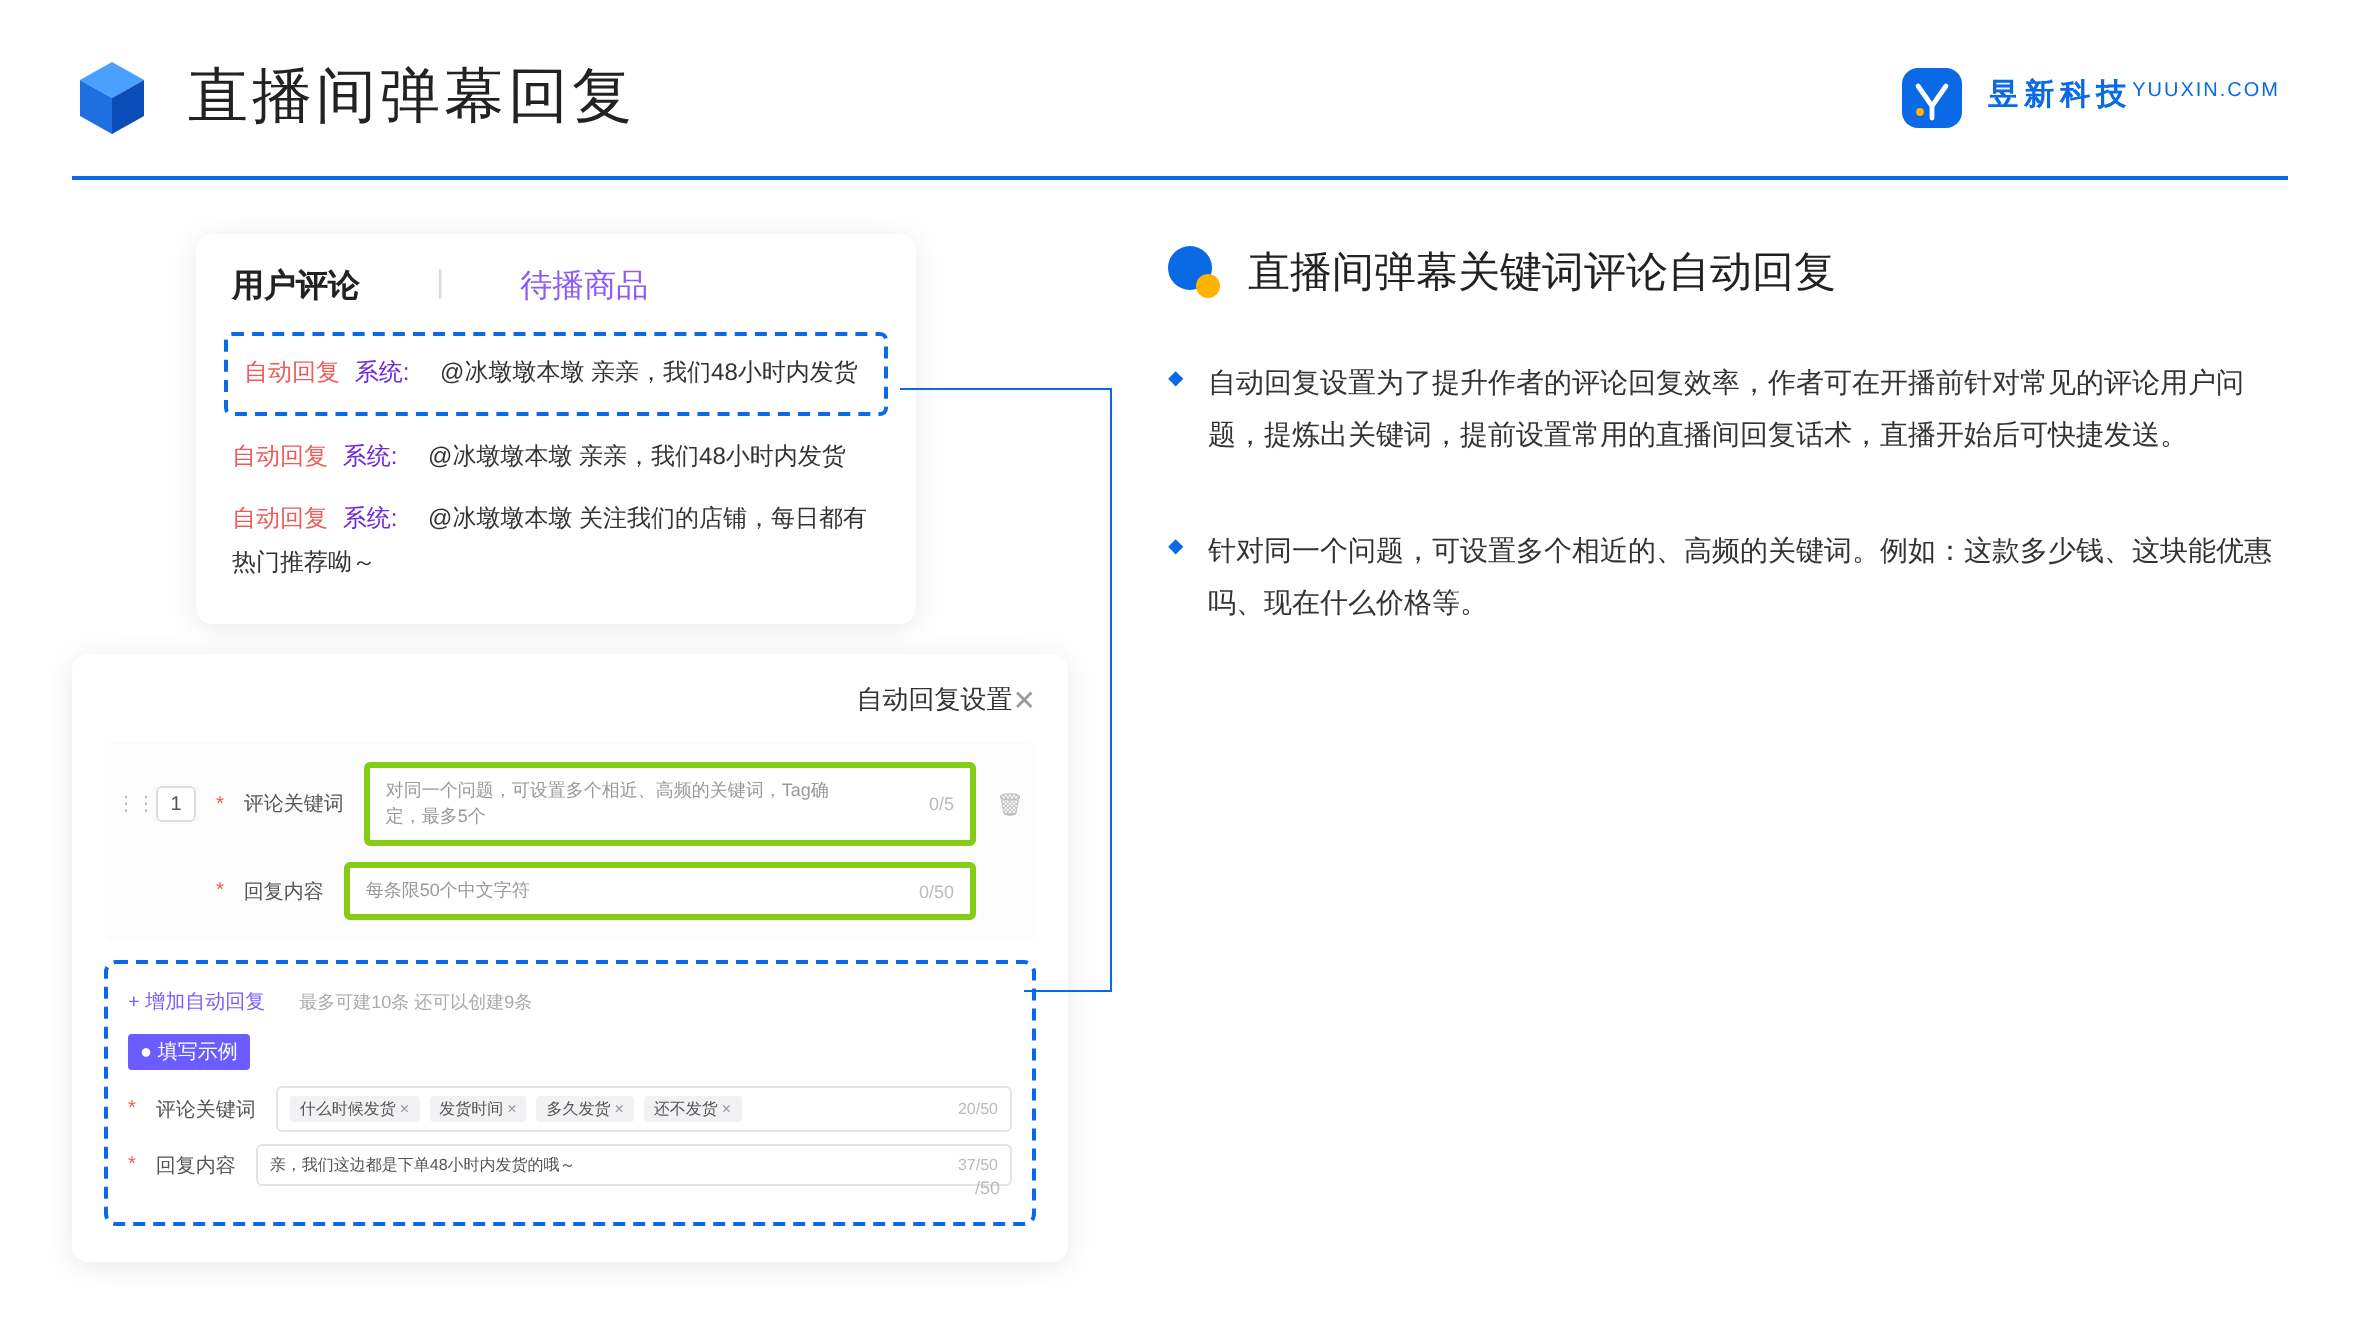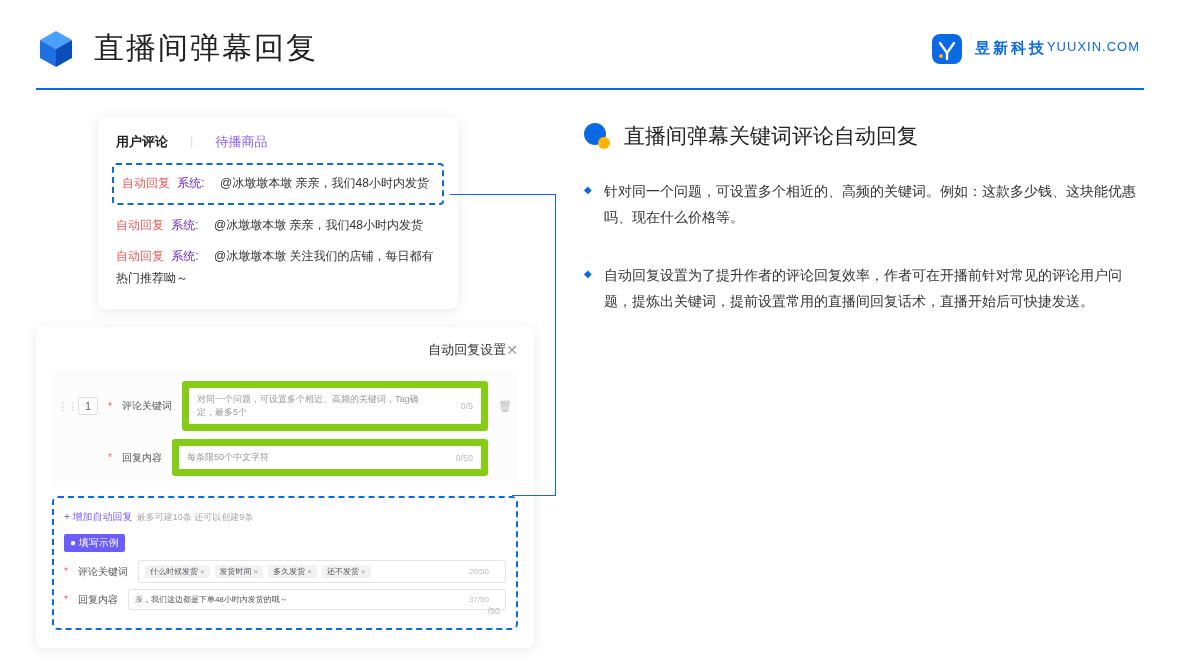--- a/index.html
+++ b/index.html
@@ -6,62 +6,62 @@
 body{width:1180px;height:664px;background:#fff;font-family:"Microsoft YaHei","PingFang SC",sans-serif;color:#333;position:relative;overflow:hidden;}
 
 .header{display:flex;align-items:center;padding:28px 40px 0 36px;justify-content:space-between;}
 .header-left{display:flex;align-items:center;gap:18px;}
 .cube-icon{width:40px;height:40px;position:relative;}
 .page-title{font-size:30px;font-weight:500;color:#222;letter-spacing:2px;}
 .header-right{display:flex;align-items:center;gap:10px;}
 .logo-icon{width:36px;height:36px;position:relative;}
 .brand{display:flex;flex-direction:row;line-height:1.1;}
 .brand-cn{font-size:15px;font-weight:600;color:#0a6ae6;letter-spacing:3px;}
-.brand-en{font-size:13px;color:#0a6ae6;letter-spacing:1px;}
+.brand-en{font-size:10px;color:#0a6ae6;letter-spacing:1px;}
 .header-divider{position:absolute;left:36px;right:36px;top:88px;height:2px;background:#0a6ae6;}
 
 .content{display:flex;padding:48px 36px 0 36px;gap:56px;}
 .left-col{flex:0 0 490px;position:relative;}
 .right-col{flex:1;padding-top:4px;}
 
 .card-comments{position:absolute;left:62px;top:0;width:360px;background:#fff;border-radius:8px;box-shadow:0 2px 14px rgba(0,0,0,0.09);padding:16px 18px 20px;z-index:1;}
-.tabs{display:flex;gap:22px;font-size:13px;margin-bottom:16px;}
+.tabs{display:flex;gap:38px;font-size:16px;margin-bottom:16px;}
 .tab{color:#8b5cf6;}
 .tab.active{color:#222;font-weight:600;}
 .tab-sep{color:#ddd;}
 .comment-highlight{border:2px dashed #0a6ae6;border-radius:4px;padding:8px 8px;margin:-4px -4px 10px;position:relative;}
 .comment-line{font-size:12px;color:#333;line-height:1.8;}
 .comment-line+.comment-line{margin-top:10px;}
 .tag-auto{color:#f05a5a;font-weight:500;margin-right:4px;}
 .sys{color:#6d28d9;margin-right:12px;}
 
 .card-settings{position:absolute;left:0;top:210px;width:498px;background:#fff;border-radius:8px;box-shadow:0 2px 14px rgba(0,0,0,0.09);padding:14px 16px 18px;z-index:2;}
 .settings-header{display:flex;justify-content:flex-end;align-items:center;font-size:13px;font-weight:400;color:#333;margin-bottom:12px;}
 .close-x{color:#999;font-size:14px;cursor:pointer;}
 .settings-row-group{background:#fcfcfd;border-radius:4px;padding:10px 6px;margin-bottom:10px;position:relative;}
 .settings-row{display:flex;align-items:center;gap:10px;font-size:11px;margin-bottom:8px;}
 .settings-row:last-child{margin-bottom:0;}
 .drag-handle{color:#bbb;font-size:10px;width:10px;}
 .num-box{width:20px;height:18px;border:1px solid #ddd;border-radius:3px;display:flex;align-items:center;justify-content:center;font-size:10px;color:#555;background:#fff;}
 .star{color:#f05a5a;font-size:10px;}
 .flabel{color:#555;font-size:10px;}
-.finput{flex:1;border:7px solid #84cc16;border-radius:3px;padding:5px 8px;font-size:9px;color:#999;background:#fff;display:flex;justify-content:space-between;align-items:center;gap:36px;}
+.finput{flex:1;border:3px solid #84cc16;border-radius:3px;padding:5px 8px;font-size:9px;color:#999;background:#fff;display:flex;justify-content:space-between;align-items:center;gap:36px;}
 .counter{color:#bbb;font-size:9px;}
 .del-icon{color:#bbb;font-size:11px;}
 
 .example-box{border:2px dashed #0a6ae6;border-radius:6px;padding:12px 10px;position:relative;}
-.add-link{color:#7b5cff;font-size:10px;margin-bottom:8px;display:flex;align-items:center;gap:4px;}
+.add-link{color:#7b5cff;font-size:10px;margin-bottom:8px;display:flex;align-items:center;gap:17px;}
 .add-link .hint{color:#aaa;font-size:9px;}
 .ex-badge{display:inline-block;background:#6a5cff;color:#fff;font-size:10px;padding:2px 6px;border-radius:2px;margin-bottom:8px;}
 .ex-row{display:flex;align-items:center;gap:10px;font-size:9px;margin-bottom:6px;}
 .ex-row:last-child{margin-bottom:0;}
 .chip-box{flex:1;border:1px solid #e3e3e8;border-radius:3px;padding:4px 6px;background:#fff;display:flex;align-items:center;gap:5px;flex-wrap:wrap;position:relative;}
 .chip{background:#f2f2f5;border-radius:2px;padding:1px 5px;font-size:8px;color:#555;}
 .chip .x{color:#999;margin-left:2px;font-size:8px;}
-.chip-counter{position:absolute;right:16px;color:#bbb;font-size:8px;}
+.chip-counter{position:absolute;right:6px;color:#bbb;font-size:8px;}
 .extra-counter{position:absolute;right:16px;bottom:12px;color:#bbb;font-size:9px;}
 
 .section-head{display:flex;align-items:center;gap:12px;margin-bottom:28px;}
 .bubble-icon{width:30px;height:30px;position:relative;}
 .section-title{font-size:21px;font-weight:500;color:#222;}
 .bullets{list-style:none;padding-left:22px;}
 .bullets li{position:relative;font-size:14px;line-height:1.85;color:#333;margin-bottom:32px;}
 .bullets li::before{content:"◆";position:absolute;left:-20px;top:2px;color:#0a6ae6;font-size:10px;}
 
 .connector{position:absolute;border:1px solid #0a6ae6;border-left:none;pointer-events:none;z-index:3;}
@@ -194,17 +194,17 @@
     <div class="section-head">
       <div class="bubble-icon">
         <svg viewBox="0 0 30 30">
             <circle cx="13" cy="13" r="11" fill="#0a6ae6"></circle>
             <circle cx="22" cy="22" r="6" fill="#ffb300"></circle>
           </svg>
       </div>
       <h2 class="section-title">直播间弹幕关键词评论自动回复</h2>
     </div>
     <ul class="bullets">
+      <li>自动回复设置为了提升作者的评论回复效率，作者可在开播前针对常见的评论用户问题，提炼出关键词，提前设置常用的直播间回复话术，直播开始后可快捷发送。</li>
       <li>针对同一个问题，可设置多个相近的、高频的关键词。例如：这款多少钱、这块能优惠吗、现在什么价格等。</li>
-      <li>自动回复设置为了提升作者的评论回复效率，作者可在开播前针对常见的评论用户问题，提炼出关键词，提前设置常用的直播间回复话术，直播开始后可快捷发送。</li>
     </ul>
   </div>
 </div>
 
 </body></html>

